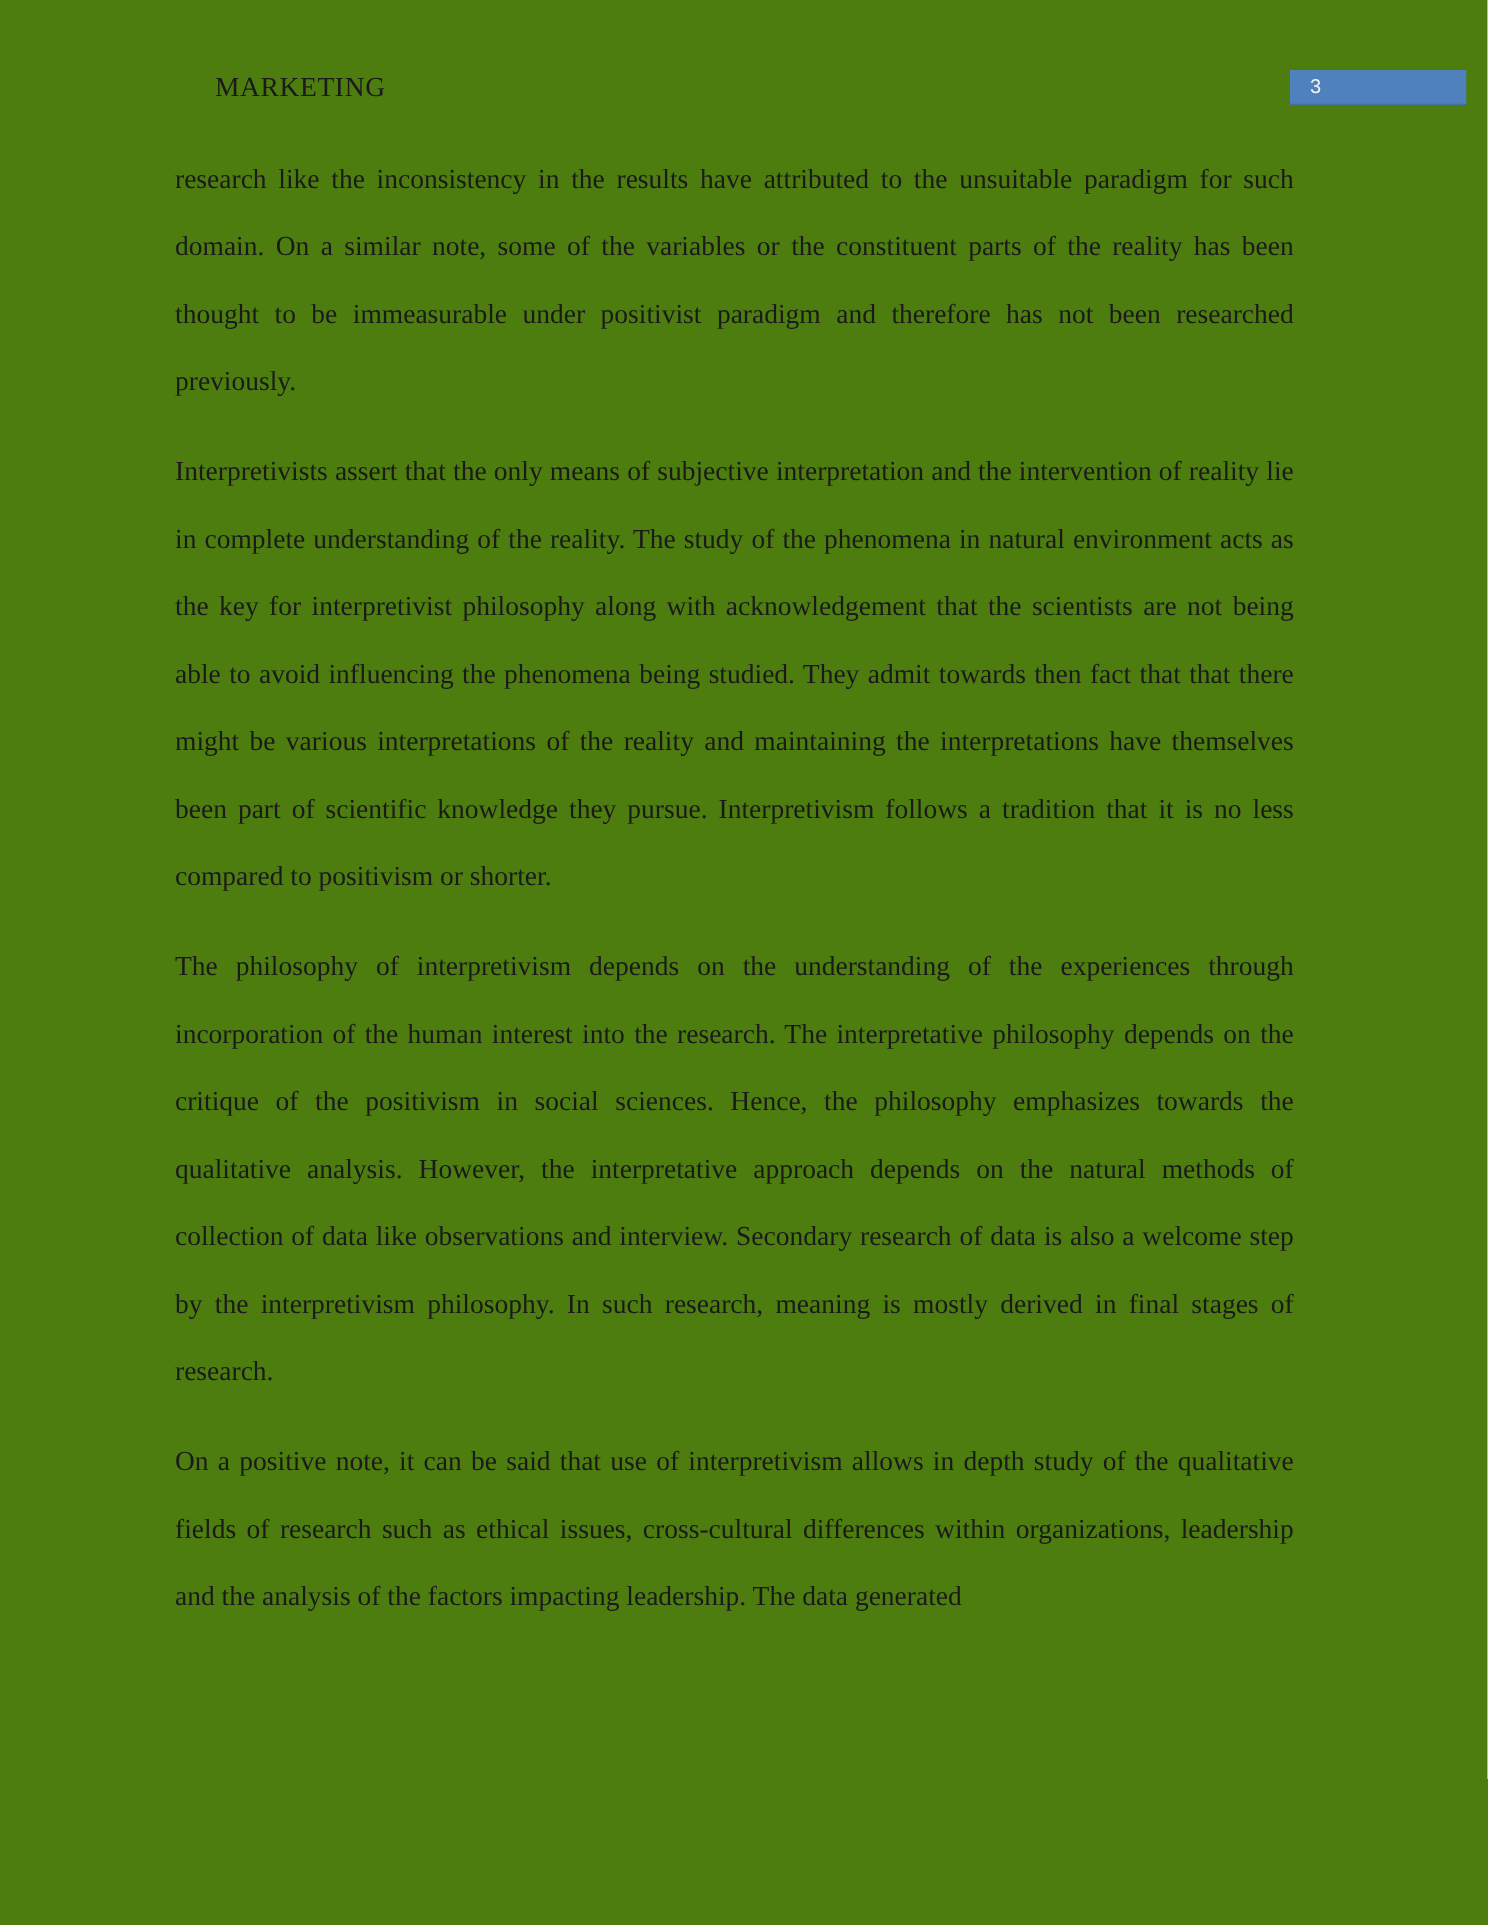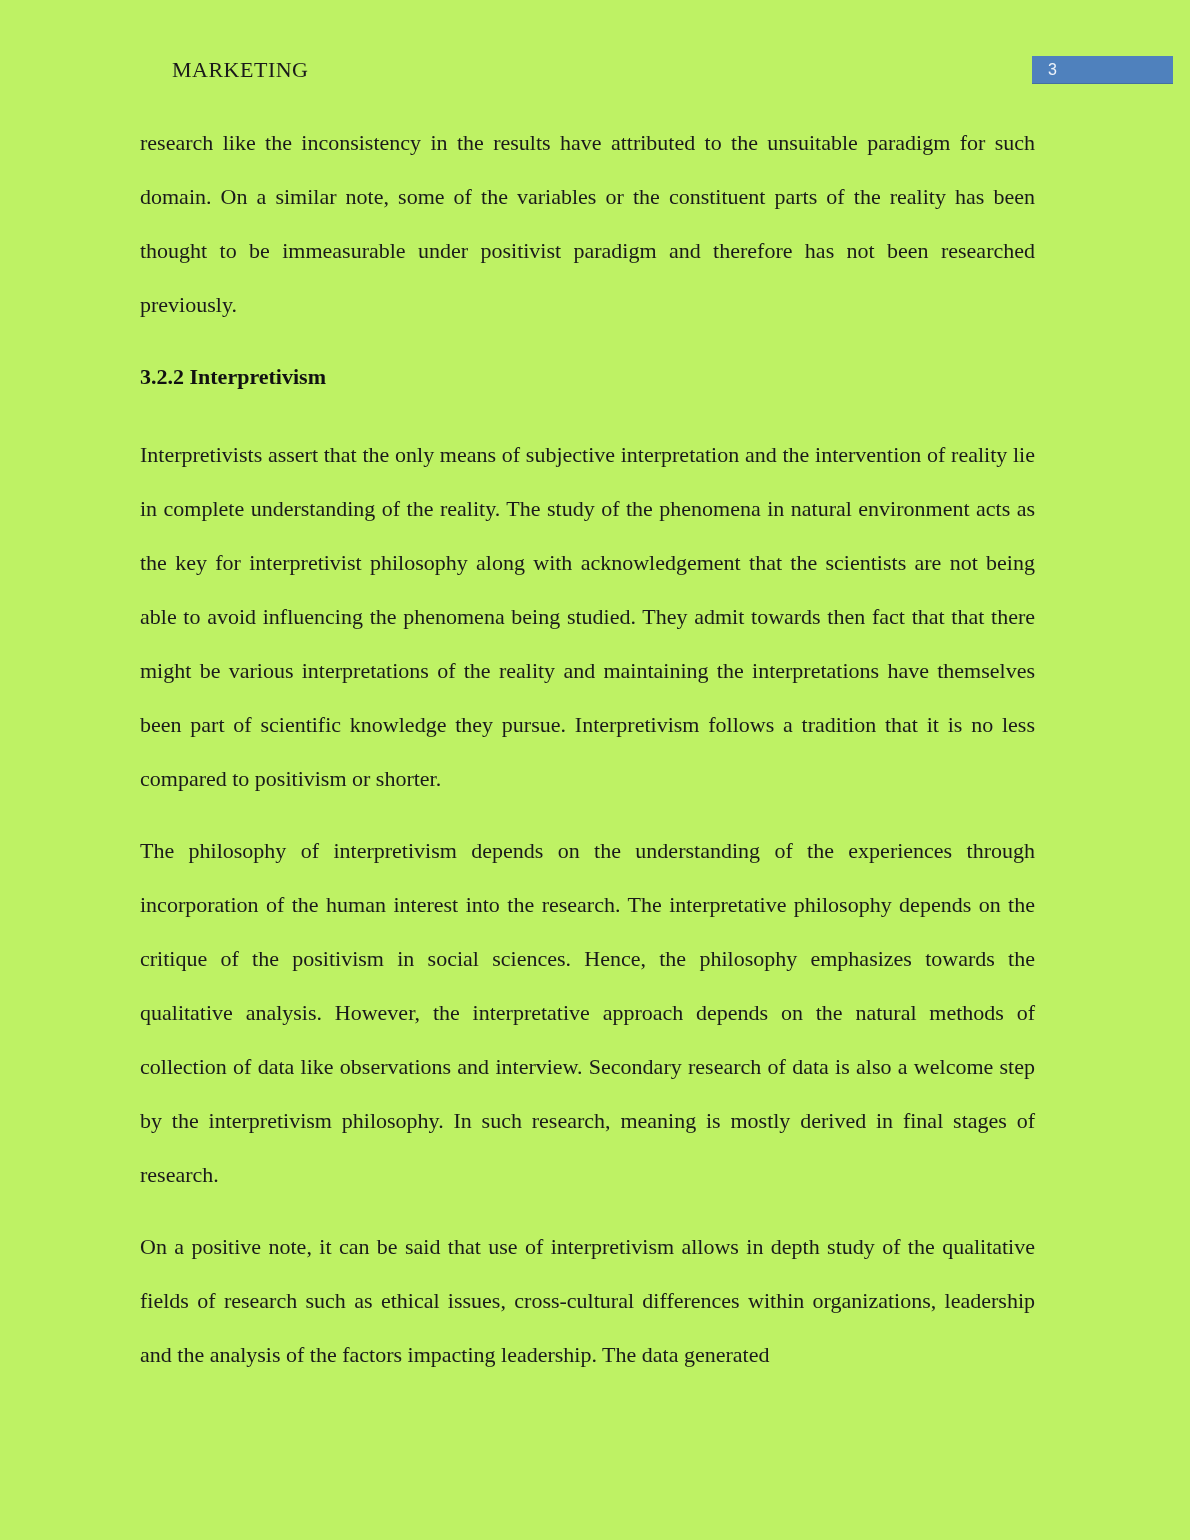--- a/index.html
+++ b/index.html
@@ -4,21 +4,21 @@
 <style>
   html, body {
     margin: 0;
     padding: 0;
     background: #ffffff;
   }
   .page {
     position: relative;
     width: 1190px;
     height: 1540px;
-    background: #bef264;
+    background: #4d7c0f;
     font-family: "Liberation Serif", serif;
     color: #1a1a1a;
     overflow: hidden;
   }
   .running-head {
     position: absolute;
     left: 172px;
     top: 57px;
     font-size: 22px;
     letter-spacing: 0.5px;
@@ -65,21 +65,20 @@
 
 <div class="page">
 
   <span class="running-head">MARKETING</span>
 
   <span class="page-number-badge">3</span>
 
   <div class="body-text">
     <p>research like the inconsistency in the results have attributed to the unsuitable paradigm for such domain. On a similar note, some of the variables or the constituent parts of the reality has been thought to be immeasurable under positivist paradigm and therefore has not been researched previously.</p>
 
-    <h2 class="section-heading">3.2.2 Interpretivism</h2>
 
     <p>Interpretivists assert that the only means of subjective interpretation and the intervention of reality lie in complete understanding of the reality. The study of the phenomena in natural environment acts as the key for interpretivist philosophy along with acknowledgement that the scientists are not being able to avoid influencing the phenomena being studied. They admit towards then fact that that there might be various interpretations of the reality and maintaining the interpretations have themselves been part of scientific knowledge they pursue. Interpretivism follows a tradition that it is no less compared to positivism or shorter.</p>
 
     <p>The philosophy of interpretivism depends on the understanding of the experiences through incorporation of the human interest into the research. The interpretative philosophy depends on the critique of the positivism in social sciences. Hence, the philosophy emphasizes towards the qualitative analysis. However, the interpretative approach depends on the natural methods of collection of data like observations and interview. Secondary research of data is also a welcome step by the interpretivism philosophy. In such research, meaning is mostly derived in final stages of research.</p>
 
     <p>On a positive note, it can be said that use of interpretivism allows in depth study of the qualitative fields of research such as ethical issues, cross-cultural differences within organizations, leadership and the analysis of the factors impacting leadership. The data generated</p>
   </div>
 
 </div>
 

